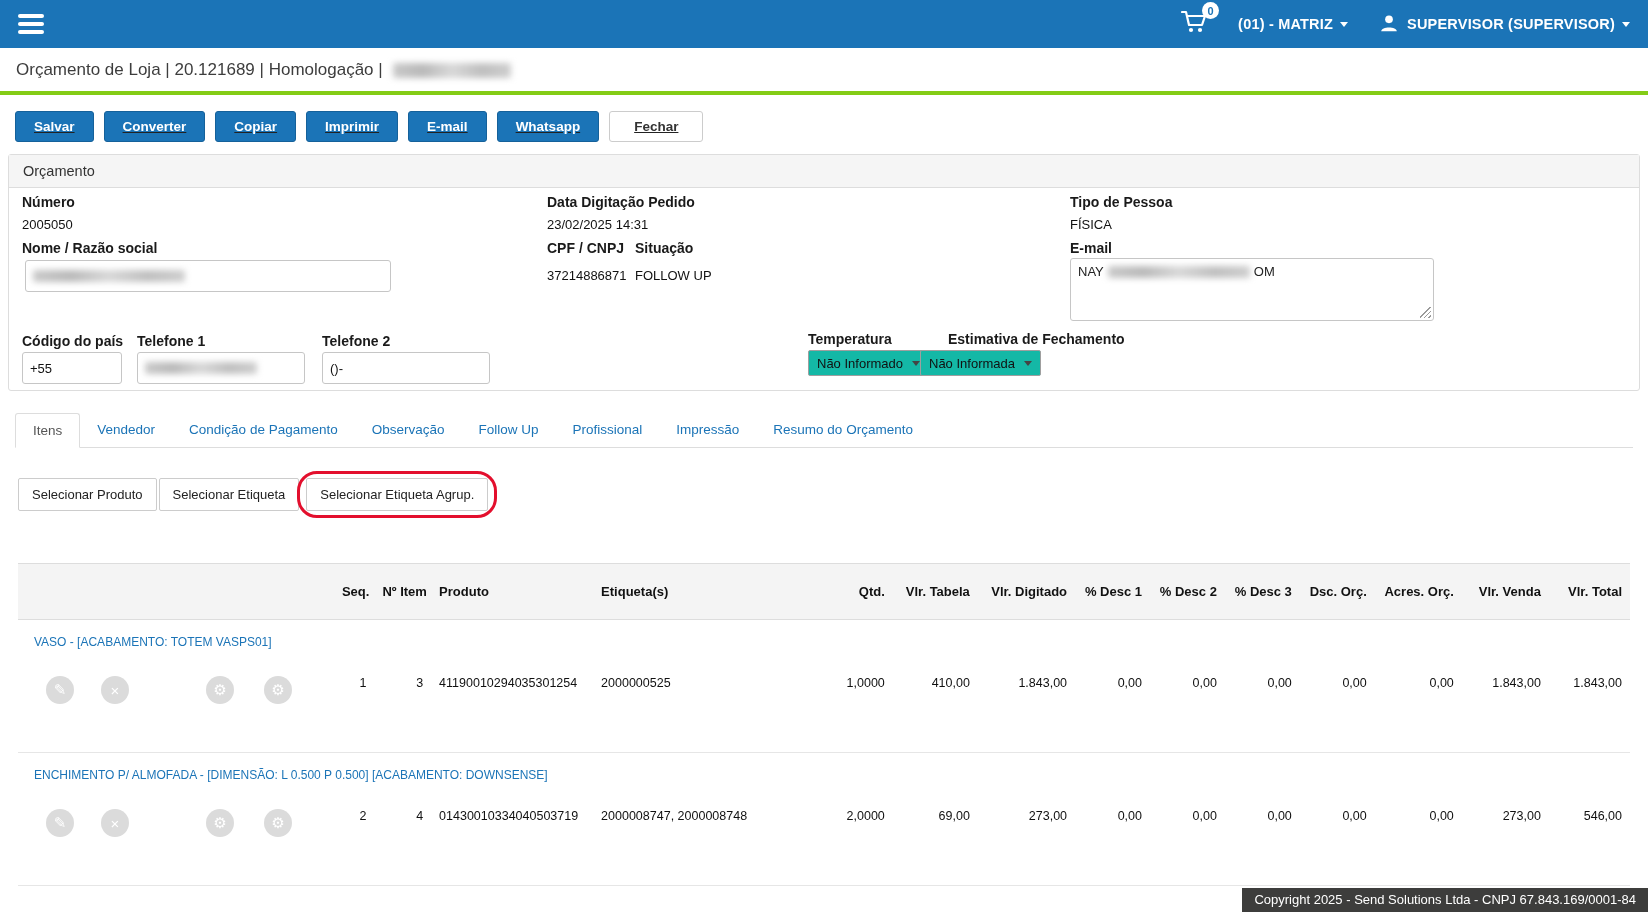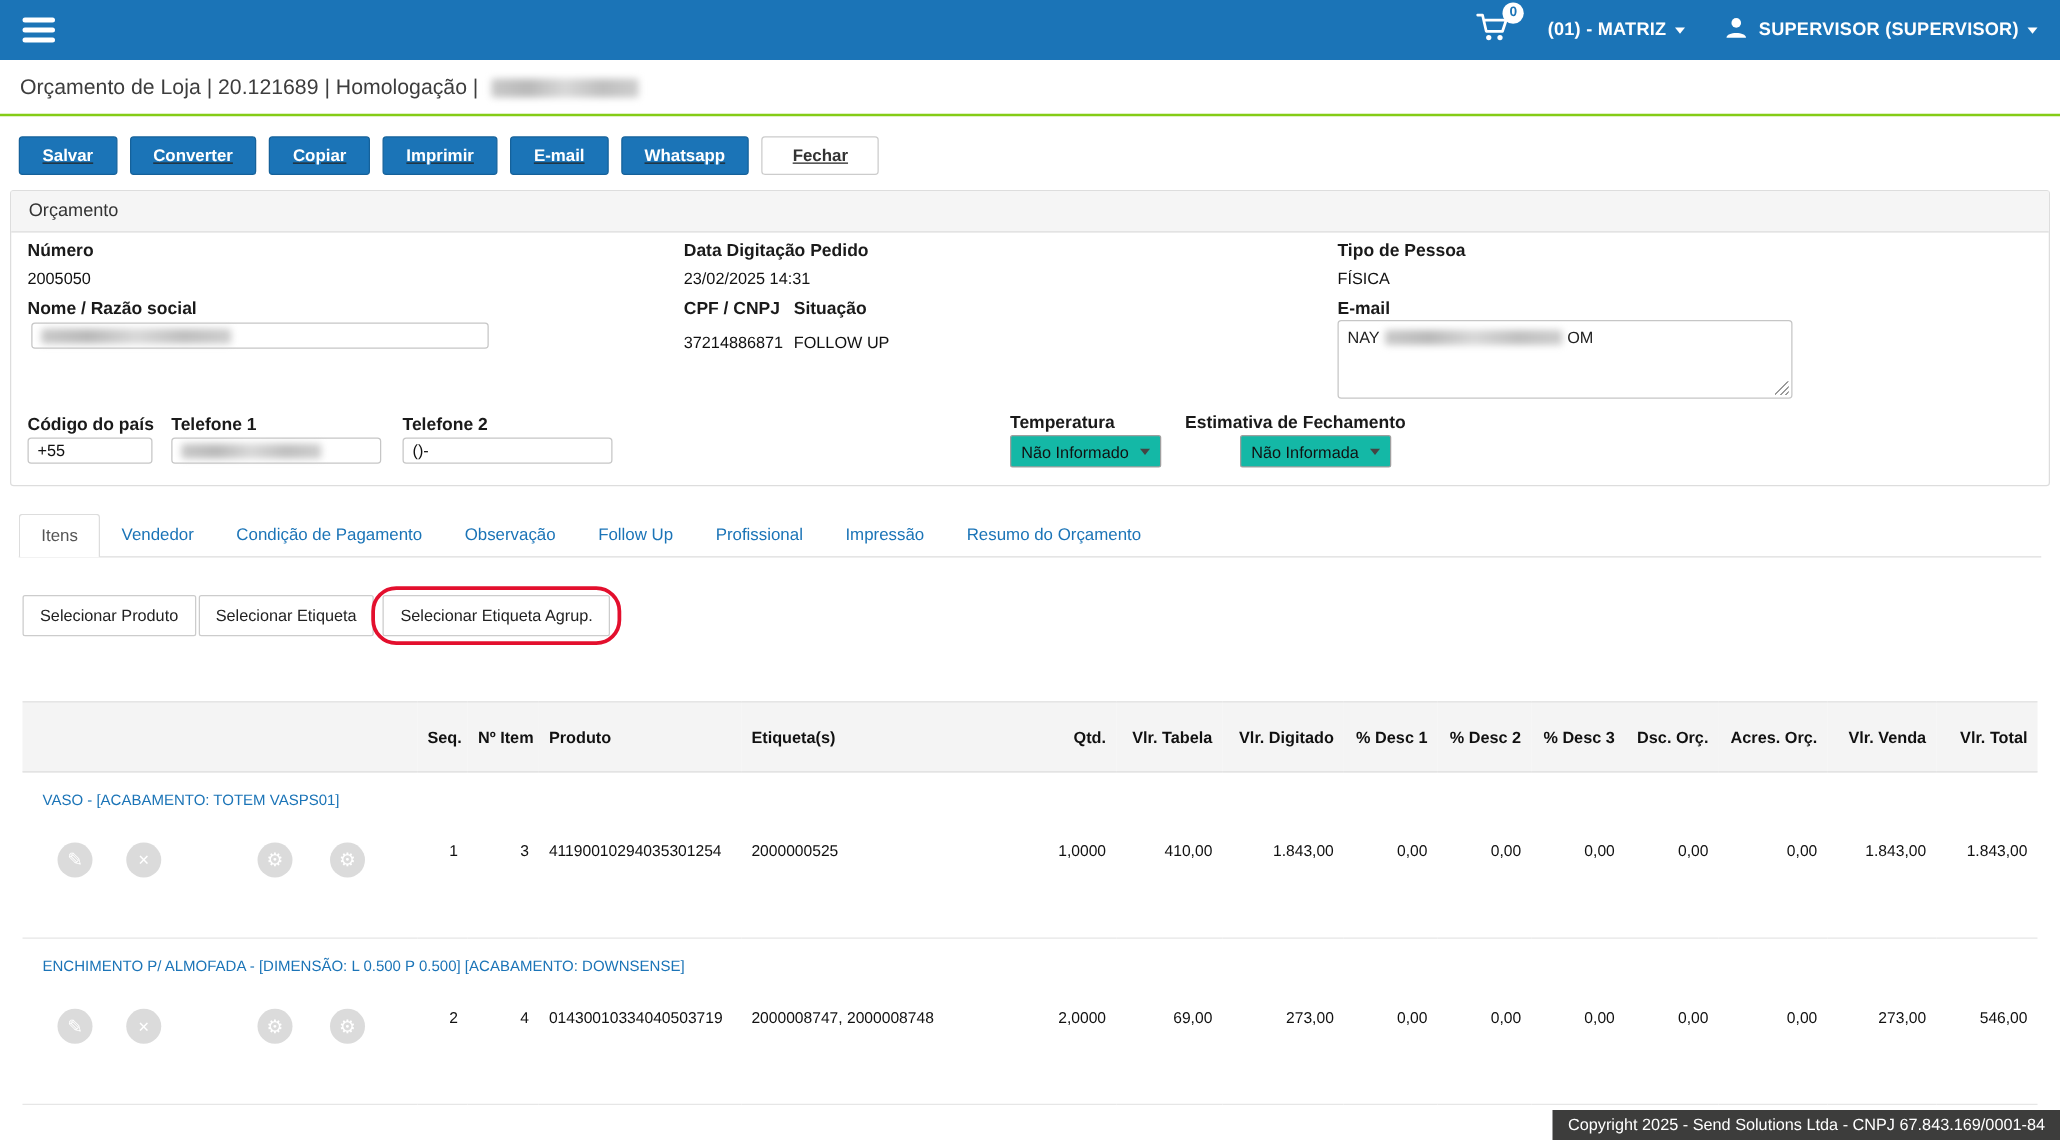--- a/index.html
+++ b/index.html
@@ -11,35 +11,35 @@
   
   .topbar { height:48px; background:#1b74b7; display:flex; align-items:center; justify-content:space-between; padding:0 18px; }
   .hamburger { width:26px; cursor:pointer; }
   .hamburger div { height:4px; background:#fff; border-radius:2px; margin:4px 0; }
   .topbar-right { display:flex; align-items:center; gap:30px; color:#fff; }
   .cart-wrap { position:relative; cursor:pointer; }
   .cart-badge { position:absolute; top:-8px; right:-11px; background:#fff; color:#1b74b7; font-size:11px; font-weight:bold; width:17px; height:17px; border-radius:50%; display:flex; align-items:center; justify-content:center; }
   .nav-drop { display:flex; align-items:center; gap:7px; font-size:14.5px; font-weight:600; cursor:pointer; letter-spacing:.2px; }
   .caret-down { width:0; height:0; border-left:4.5px solid transparent; border-right:4.5px solid transparent; border-top:5px solid #fff; }
   
-  .title-bar { display:flex; align-items:center; gap:10px; padding:12px 16px 11px; font-size:17px; color:#3d3d3d; border-bottom:2px solid #84cc16; }
+  .title-bar { display:flex; align-items:center; gap:10px; padding:12px 16px 11px; font-size:17px; color:#3d3d3d; border-bottom:4px solid #84cc16; }
   .blur-block { display:inline-block; background:linear-gradient(90deg,#c9c9c9,#b9b9b9 25%,#d8d8d8 50%,#bfbfbf 75%,#cecece); filter:blur(3px); border-radius:2px; }
   
   .toolbar { margin:16px 15px 12px; display:flex; gap:10px;text-decoration:underline; }
   .btn { border-radius:3px; font-size:13.5px; font-weight:700; padding:7px 18px; cursor:pointer; font-family:inherit; }
   .btn-primary { background:#1b74b7; color:#fff; border:1px solid #15619a; }
   .btn-default { background:#fff; color:#333; border:1px solid #ccc; padding:7px 24px; }
   
   .panel { margin:0 8px; border:1px solid #ddd; border-radius:3px; }
   .panel-header { background:#f5f5f5; border-bottom:1px solid #ddd; padding:8px 14px; font-size:14.5px; color:#333; }
   .panel-body { position:relative; height:202px; }
   .fld { position:absolute; }
   .lbl { font-size:14px; font-weight:700; color:#1a1a1a; white-space:nowrap; }
   .val { font-size:13px; color:#111; margin-top:7px; white-space:nowrap; }
-  .tbox { border:1px solid #c6c6c6; border-radius:3px; background:#fff; height:21px; font-size:13px; color:#111; padding:0 7px; display:flex; align-items:center; font-family:inherit; }
+  .tbox { border:1px solid #c6c6c6; border-radius:3px; background:#fff; height:32px; font-size:13px; color:#111; padding:0 7px; display:flex; align-items:center; font-family:inherit; }
   input.tbox { display:inline-block; line-height:23px; }
   .textarea-box { position:absolute; border:1px solid #c6c6c6; border-radius:3px; background:#fff; font-size:13px; padding:5px 7px; display:flex; align-items:flex-start; gap:4px; }
   .resize-corner { position:absolute; right:2px; bottom:2px; width:11px; height:11px;
     background:linear-gradient(135deg,transparent 45%,#9a9a9a 45%,#9a9a9a 52%,transparent 52%,transparent 65%,#9a9a9a 65%,#9a9a9a 72%,transparent 72%,transparent 85%,#9a9a9a 85%,#9a9a9a 92%,transparent 92%); }
   .select-box { border:1px solid #9f9f9f; border-radius:2px; background:#14b8a6; height:26px; font-size:13px; color:#111; padding:0 8px; display:flex; align-items:center; justify-content:space-between; cursor:pointer; }
   .select-caret { width:0; height:0; border-left:4px solid transparent; border-right:4px solid transparent; border-top:5px solid #444; margin-left:8px; }
   
   .tabs { margin:22px 15px 0; border-bottom:1px solid #ddd; display:flex; }
   .tab { padding:9px 17px; font-size:13.5px; color:#1b74b7; cursor:pointer; white-space:nowrap; }
   .tab.active { color:#555; background:#fff; border:1px solid #ddd; border-bottom-color:#fff; border-radius:3px 3px 0 0; margin-bottom:-1px; }
@@ -182,21 +182,21 @@
       <div class="lbl">Temperatura</div>
     </div>
     <div class="fld select-box" style="left:799px;top:162px;width:121px;">
       <span>Não Informado</span>
       <span class="select-caret"></span>
     </div>
 
     <div class="fld" style="left:939px;top:143px;">
       <div class="lbl">Estimativa de Fechamento</div>
     </div>
-    <div class="fld select-box" style="left:983px;top:162px;width:121px;">
+    <div class="fld select-box" style="left:911px;top:162px;width:121px;">
       <span>Não Informada</span>
       <span class="select-caret"></span>
     </div>
 
   </div>
 </div>
 
 <div class="tabs">
   <div class="tab active">Itens</div>
   <div class="tab">Vendedor</div>

